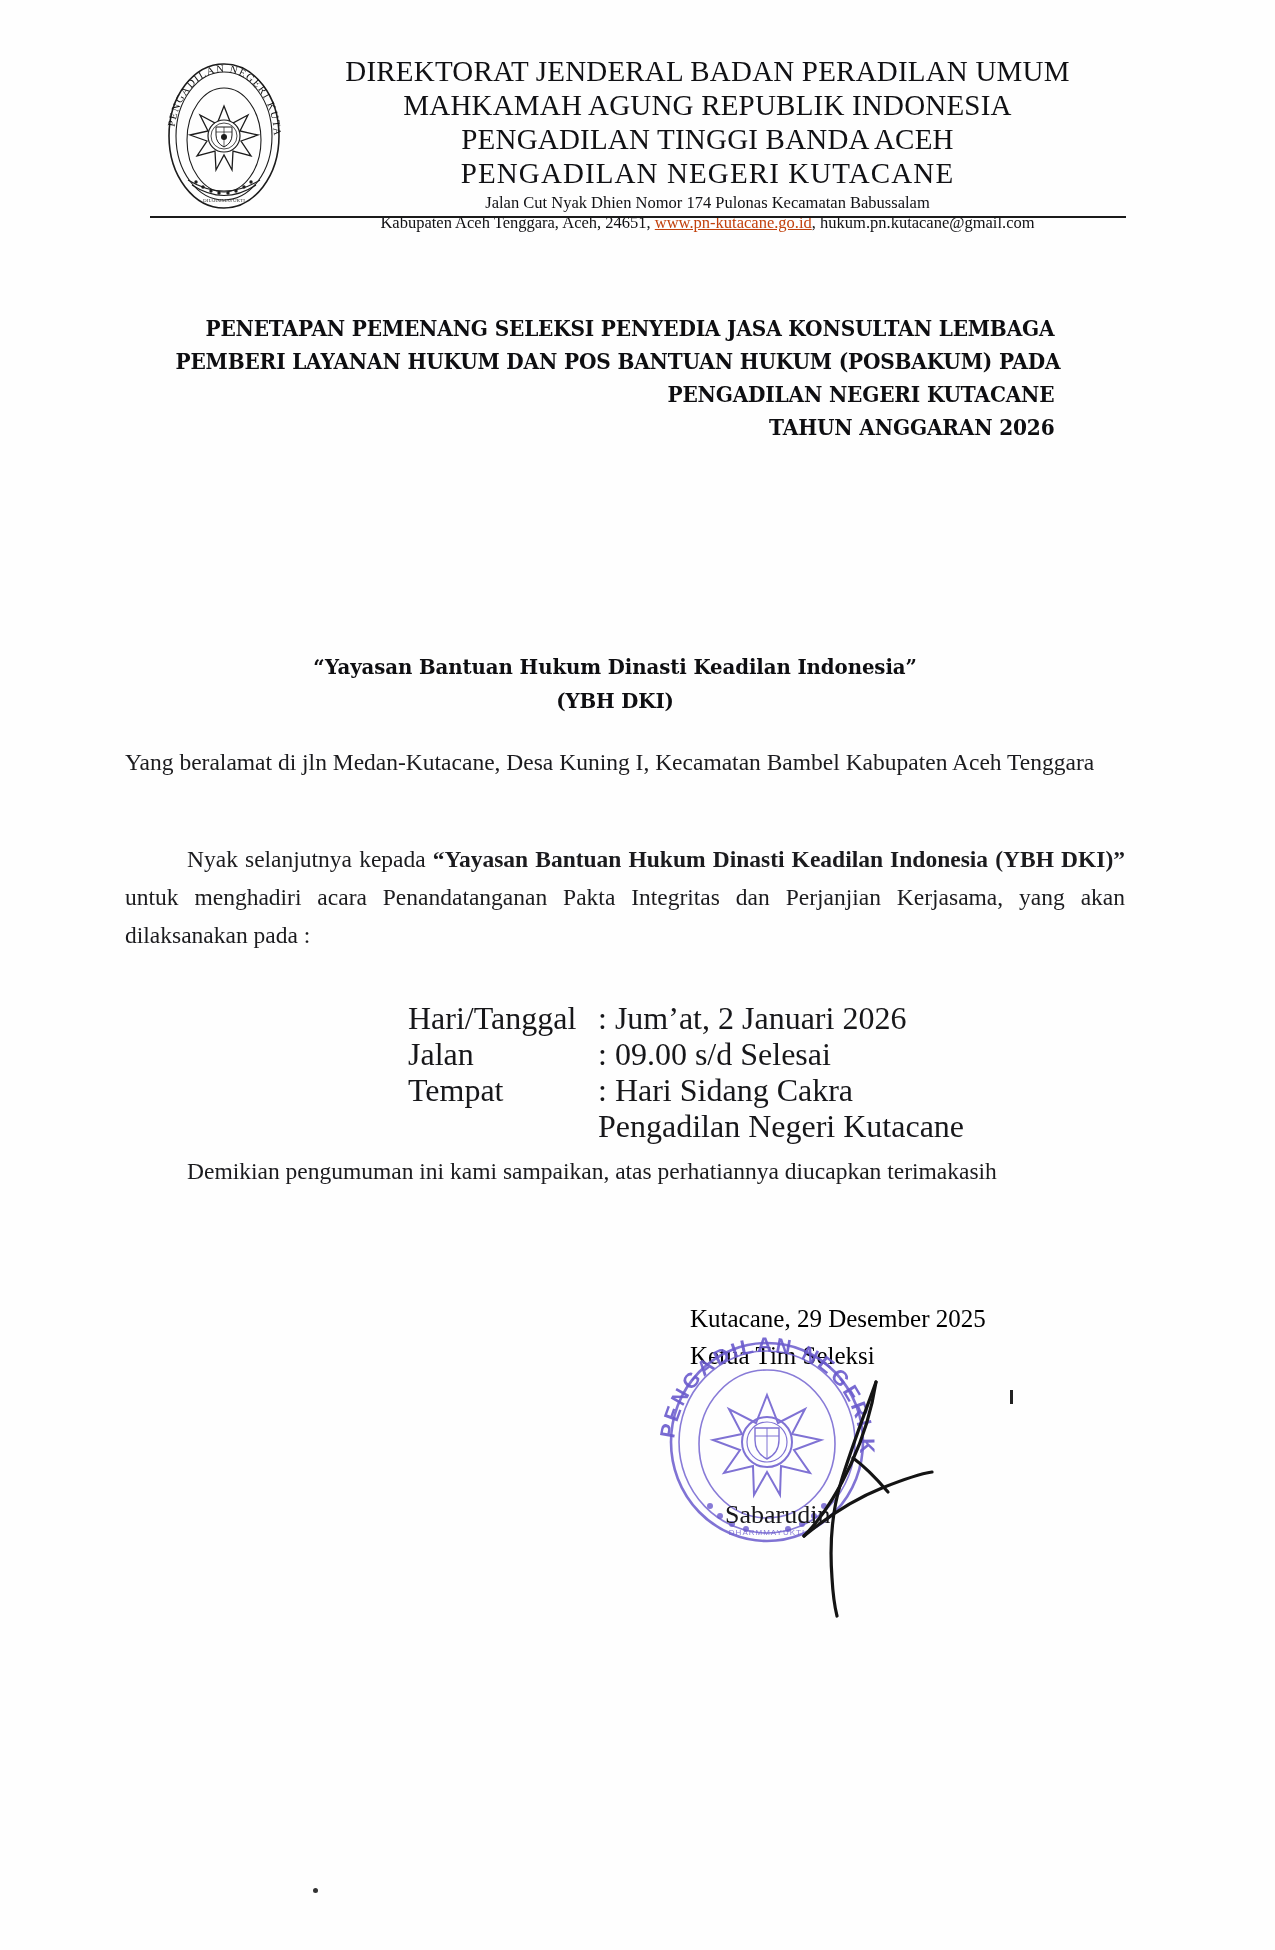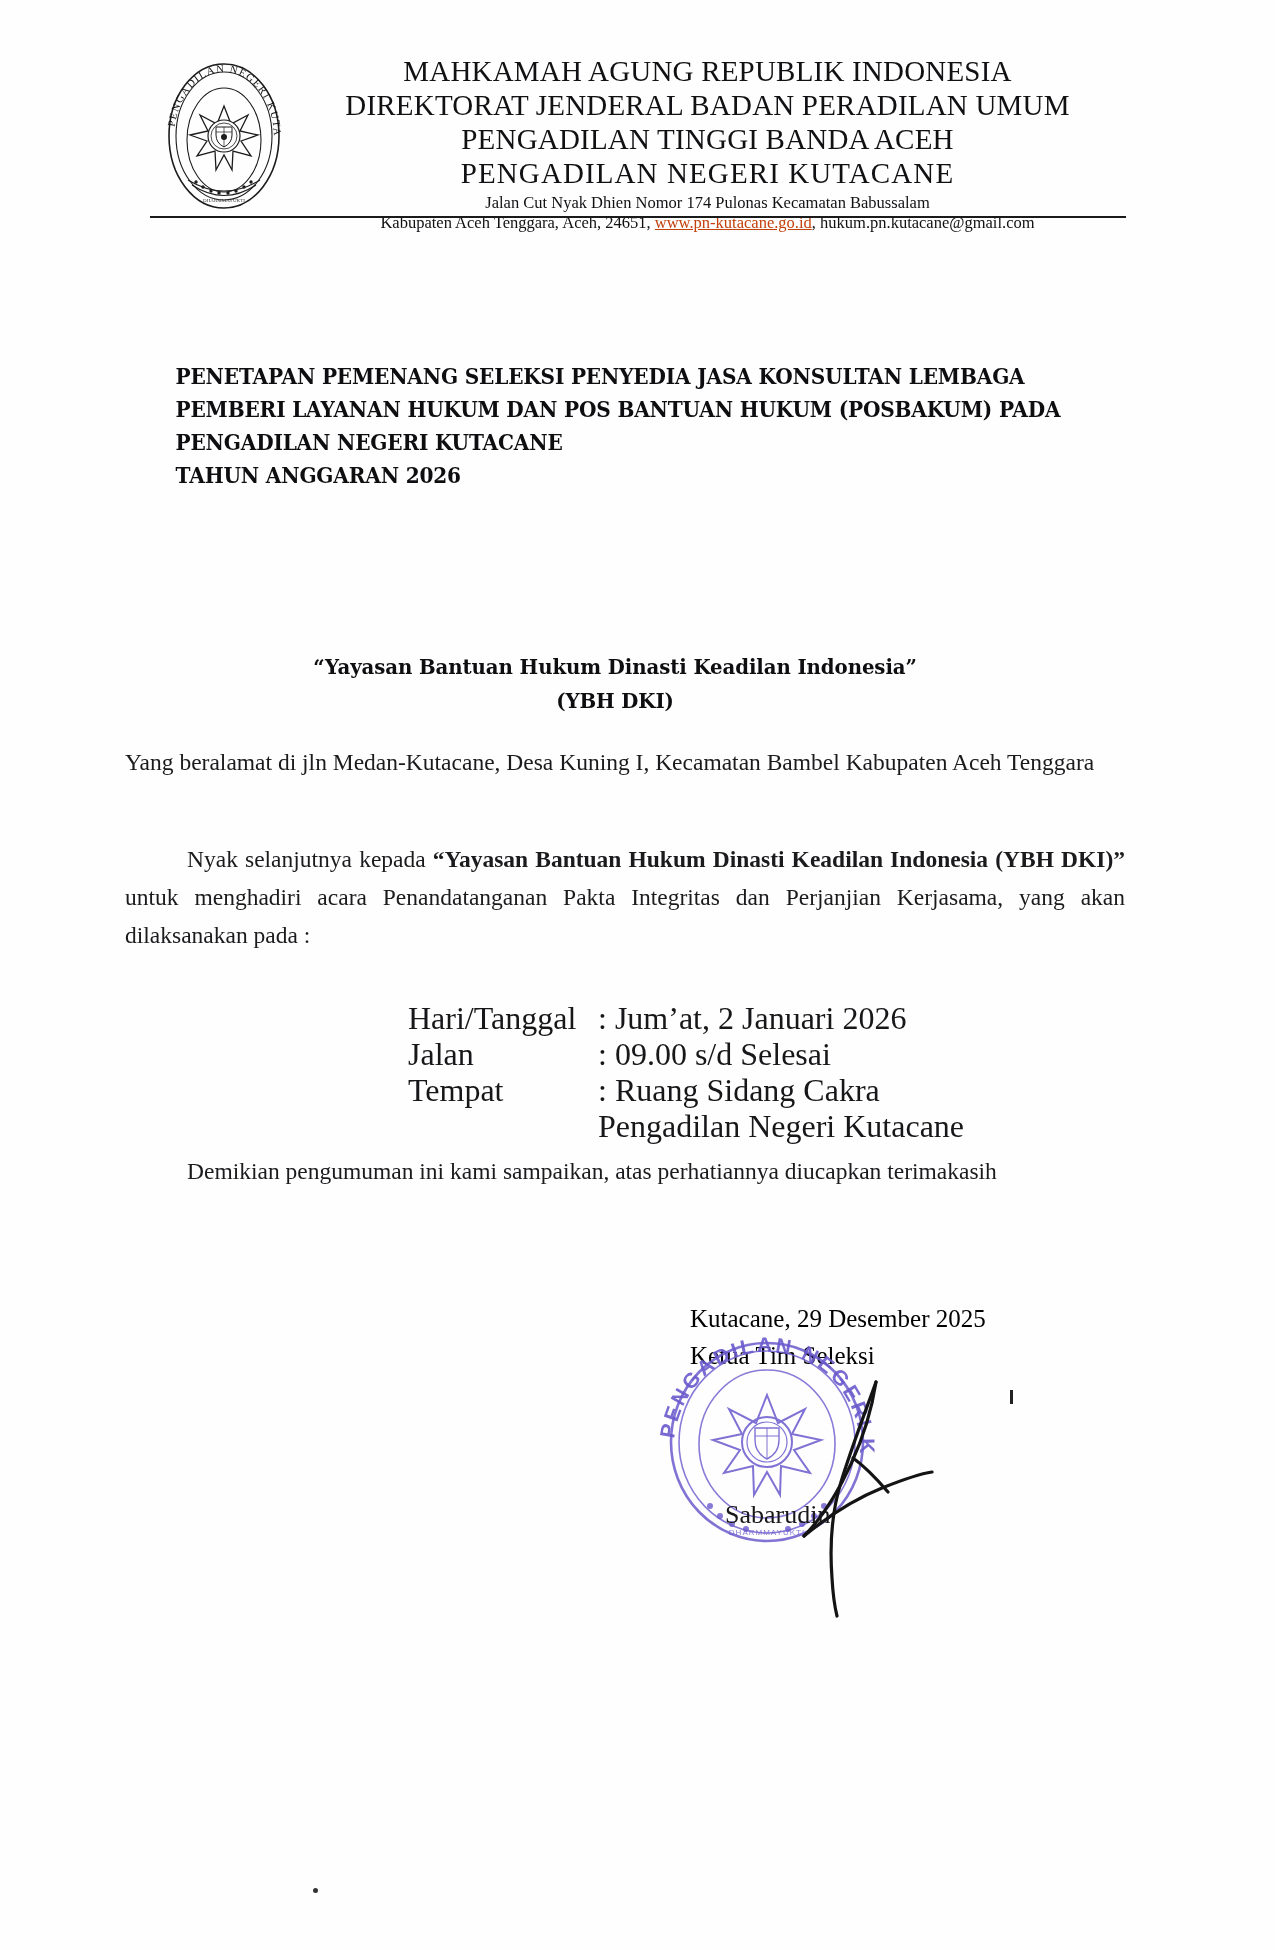--- a/index.html
+++ b/index.html
@@ -84,22 +84,21 @@
     height: 0;
     border-top: 2.4px solid #1a1a1a;
   }
 
   
   .title-block {
     position: absolute;
     left: 145px;
     top: 312px;
     width: 940px;
-    text-align: left;
-    margin-top: 48px;
+    text-align: right;
   }
   .title-line {
     font-family: "DejaVu Serif", "Liberation Serif", serif;
     font-weight: 700;
     font-size: 21.5px;
     line-height: 33px;
     letter-spacing: -0.2px;
     transform: scaleX(0.935);
     transform-origin: center top;
     color: #0e0e11;
@@ -266,22 +265,22 @@
           <circle cx="70" cy="141" r="1.7"></circle>
             <circle cx="78" cy="139" r="1.7"></circle>
           <circle cx="86" cy="135" r="1.7"></circle>
             <circle cx="93" cy="130" r="1.7"></circle>
         </g>
         <text x="66" y="150" text-anchor="middle" font-family="'Liberation Serif',serif" font-size="5" fill="#333">DHARMMAYUKTI</text>
       </svg>
     </div>
 
     <div class="head-lines">
+      <div class="head-main">DIREKTORAT JENDERAL BADAN PERADILAN UMUM</div>
       <div class="head-main">MAHKAMAH AGUNG REPUBLIK INDONESIA</div>
-      <div class="head-main">DIREKTORAT JENDERAL BADAN PERADILAN UMUM</div>
       <div class="head-main">PENGADILAN TINGGI BANDA ACEH</div>
       <div class="head-main l4">PENGADILAN NEGERI KUTACANE</div>
       <div class="head-sub">Jalan Cut Nyak Dhien Nomor 174 Pulonas Kecamatan Babussalam</div>
       <div class="head-sub2"><span>Kabupaten Aceh Tenggara, Aceh, 24651, </span><a class="weblink" href="#">www.pn-kutacane.go.id</a><span>, hukum.pn.kutacane@gmail.com</span></div>
     </div>
   </div>
 
   <div class="rule"></div>
 
   <div class="title-block">
@@ -307,21 +306,21 @@
         <tr>
           <td class="d-label">Hari/Tanggal</td>
           <td class="d-value">: Jum’at, 2 Januari 2026</td>
         </tr>
         <tr>
           <td class="d-label">Jalan</td>
           <td class="d-value">: 09.00 s/d Selesai</td>
         </tr>
         <tr>
           <td class="d-label">Tempat</td>
-          <td class="d-value">: Ruang Sidang Cakra</td>
+          <td class="d-value">: Hari Sidang Cakra</td>
         </tr>
         <tr>
           <td class="d-label"></td>
           <td class="d-value">  Pengadilan Negeri Kutacane</td>
         </tr>
       </tbody>
     </table>
   </div>
 
   <div class="bodytext" id="para-closing">Demikian pengumuman ini kami sampaikan, atas perhatiannya diucapkan terimakasih</div>

